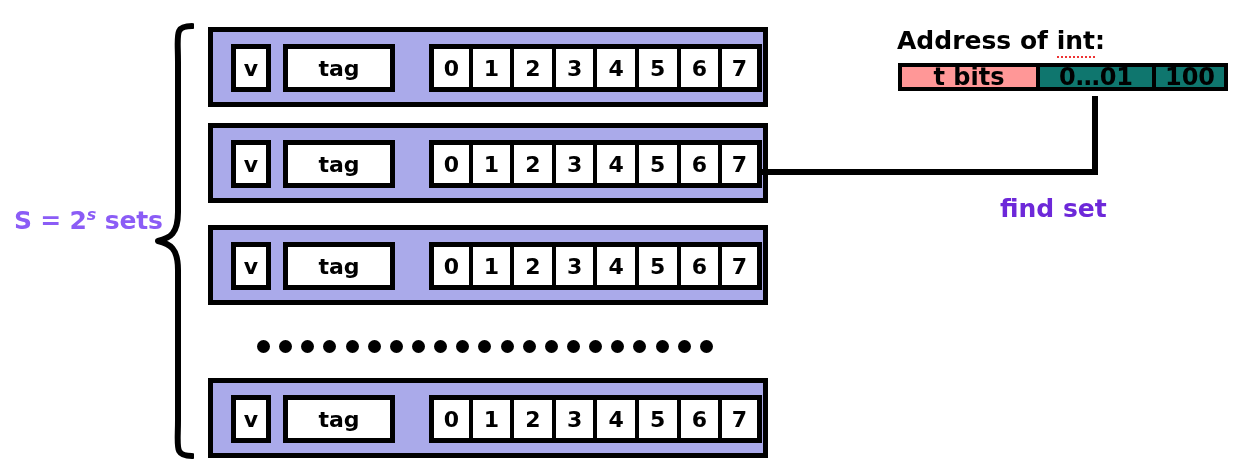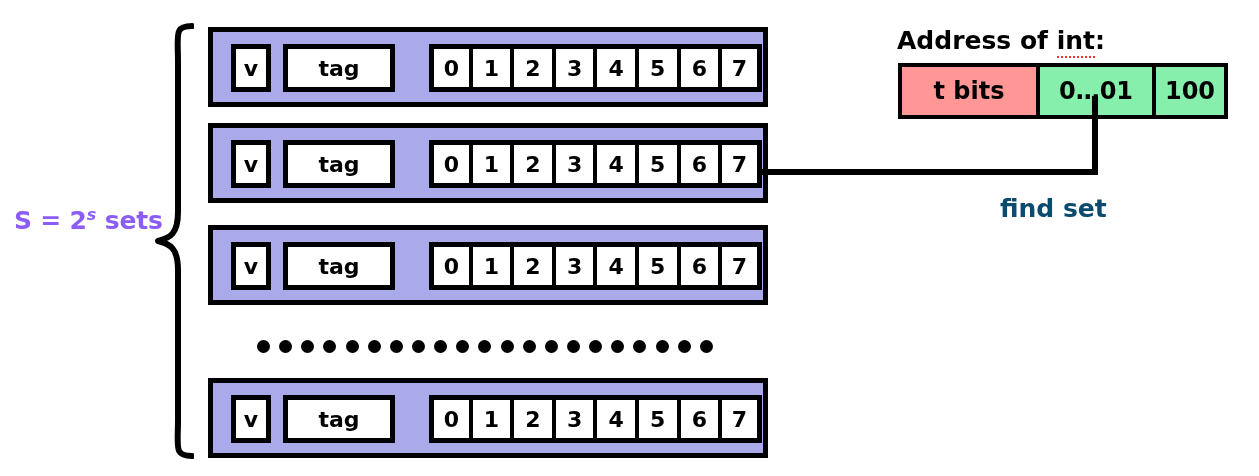--- a/index.html
+++ b/index.html
@@ -158,35 +158,35 @@
   .addr-title .squiggle {
     border-bottom: 2px dotted #e33;
     padding-bottom: 1px;
     text-align: center;
   }
 
   .addr-bar {
     position: absolute;
     left: 898px;
     top: 63px;
-    height: 56px;
+    height: 28px;
     display: flex;
   }
   .addr-seg {
     border: 4px solid #000000;
     border-right-width: 2px;
     border-left-width: 2px;
     box-sizing: border-box;
     display: flex;
     align-items: center;
     justify-content: center;
     font-size: 24px;
     font-weight: bold;
     color: #000000;
-    background: #86efac;
+    background: #0f766e;
   }
   .addr-seg:first-child { border-left-width: 4px; }
   .addr-seg:last-child  { border-right-width: 4px; }
   .seg-tag   { width: 140px; background: #ff9797; }
   .seg-set   { width: 116px; }
   .seg-off   { width: 74px; text-align: right; }
 
   
   .connector {
     position: absolute;
@@ -195,21 +195,21 @@
     width: 345px;
     height: 80px;
   }
 
   .find-set-label {
     position: absolute;
     left: 1000px;
     top: 194px;
     font-size: 25px;
     font-weight: bold;
-    color: #0c4a6e;
+    color: #6d28d9;
     white-space: nowrap;
   }
 </style>
 </head>
 <body>
 
 <div id="canvas">
 
   <div class="sets-label">
     <span>S = 2</span><span class="sup">s</span><span> sets</span>

